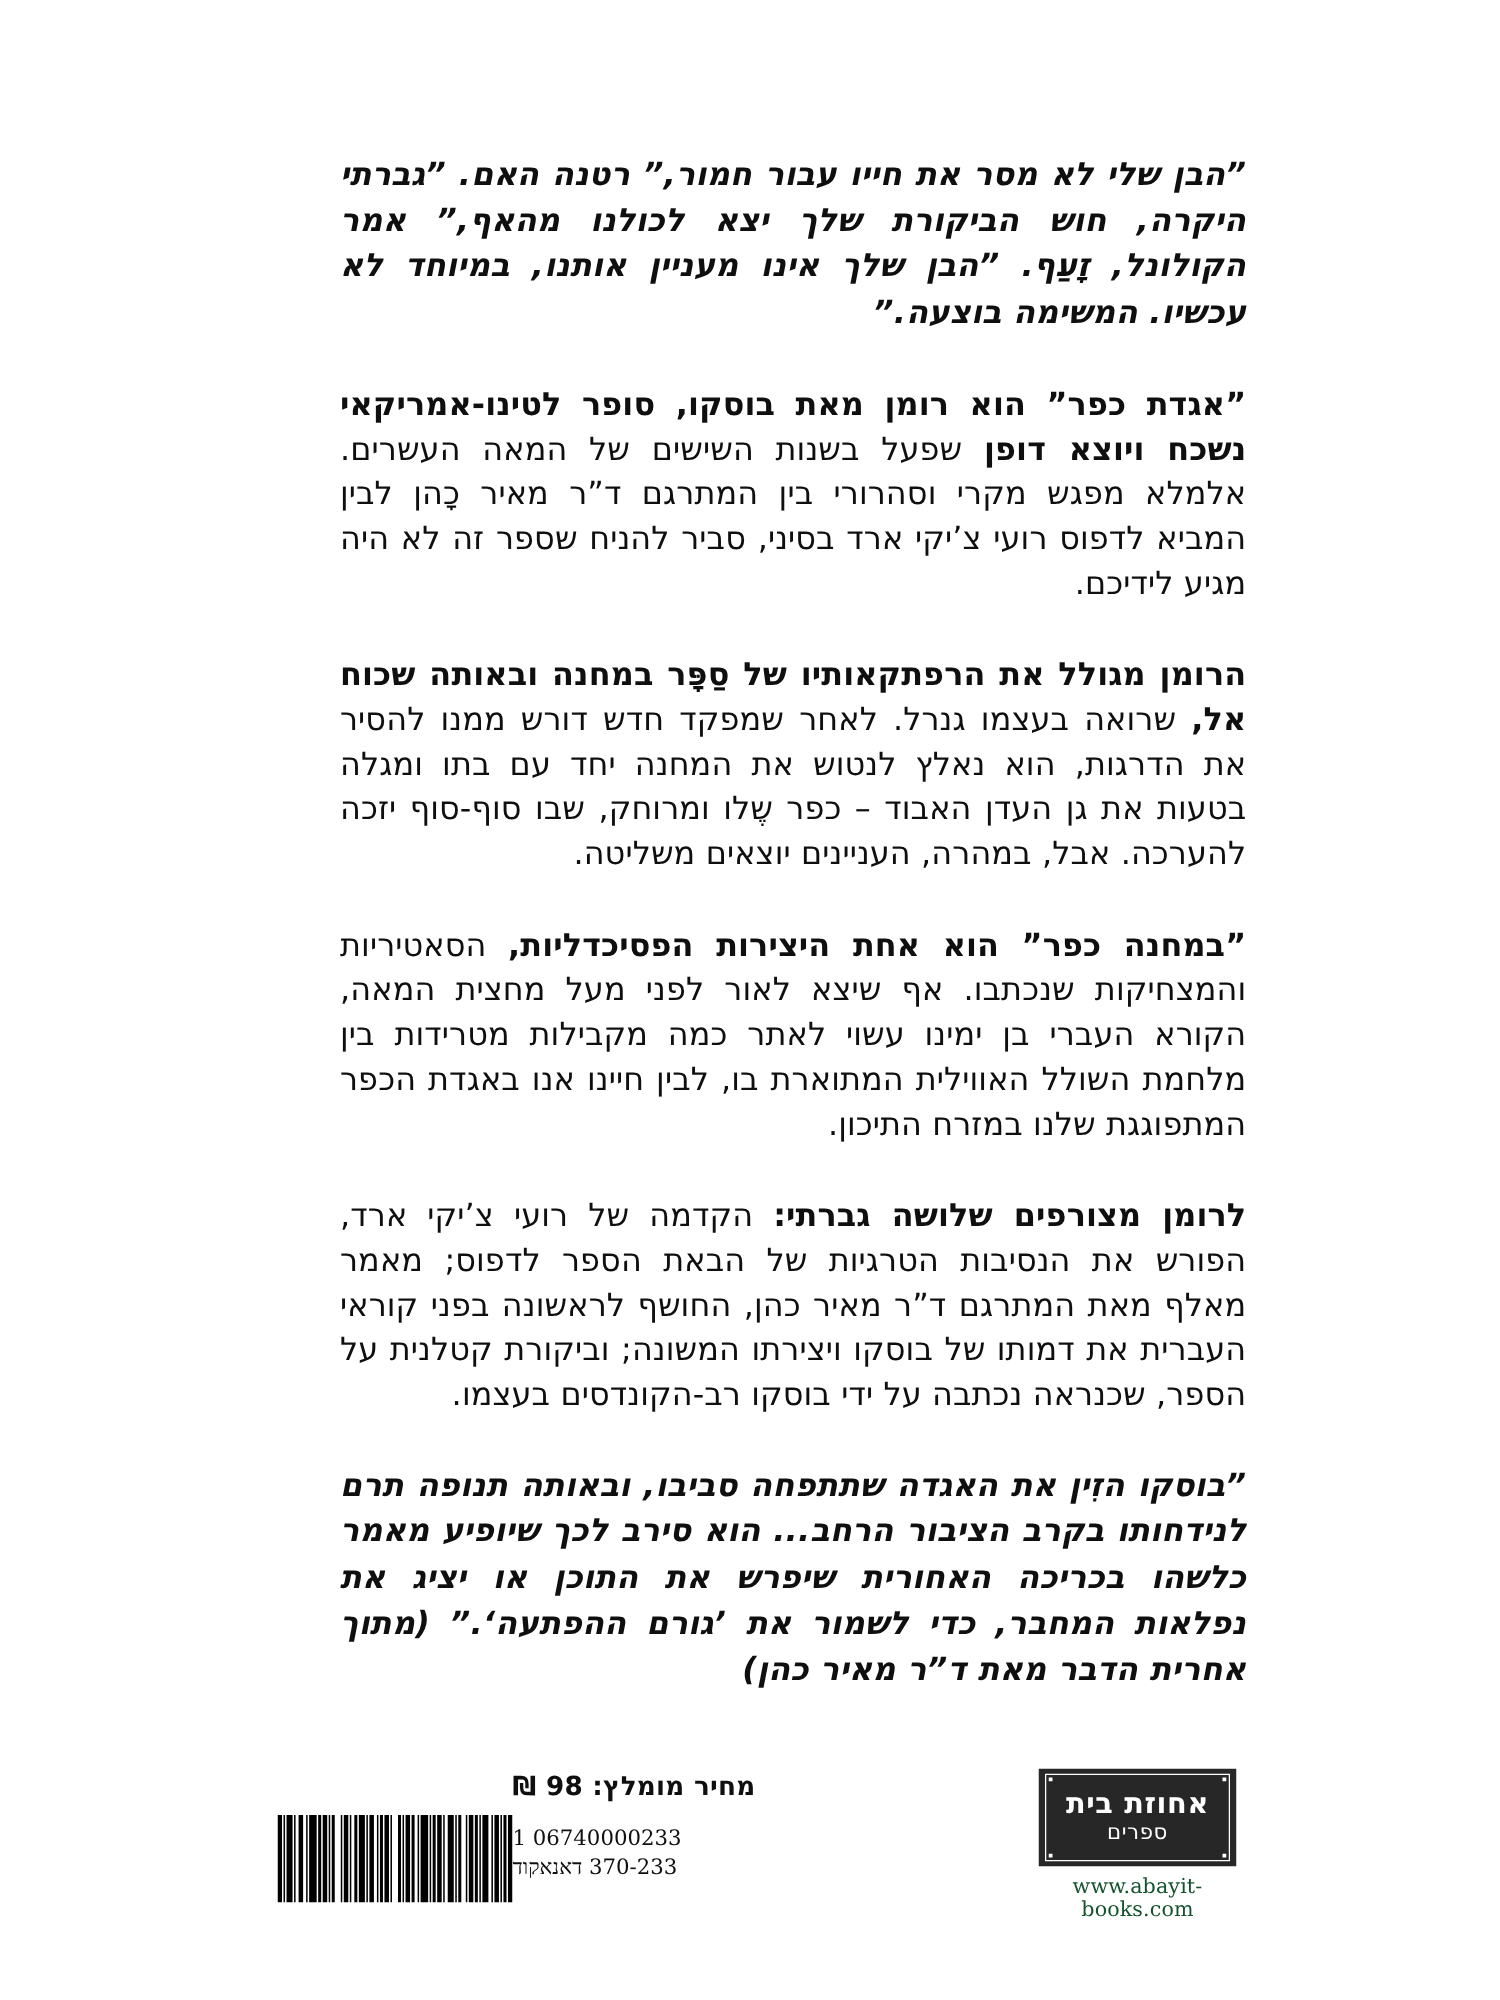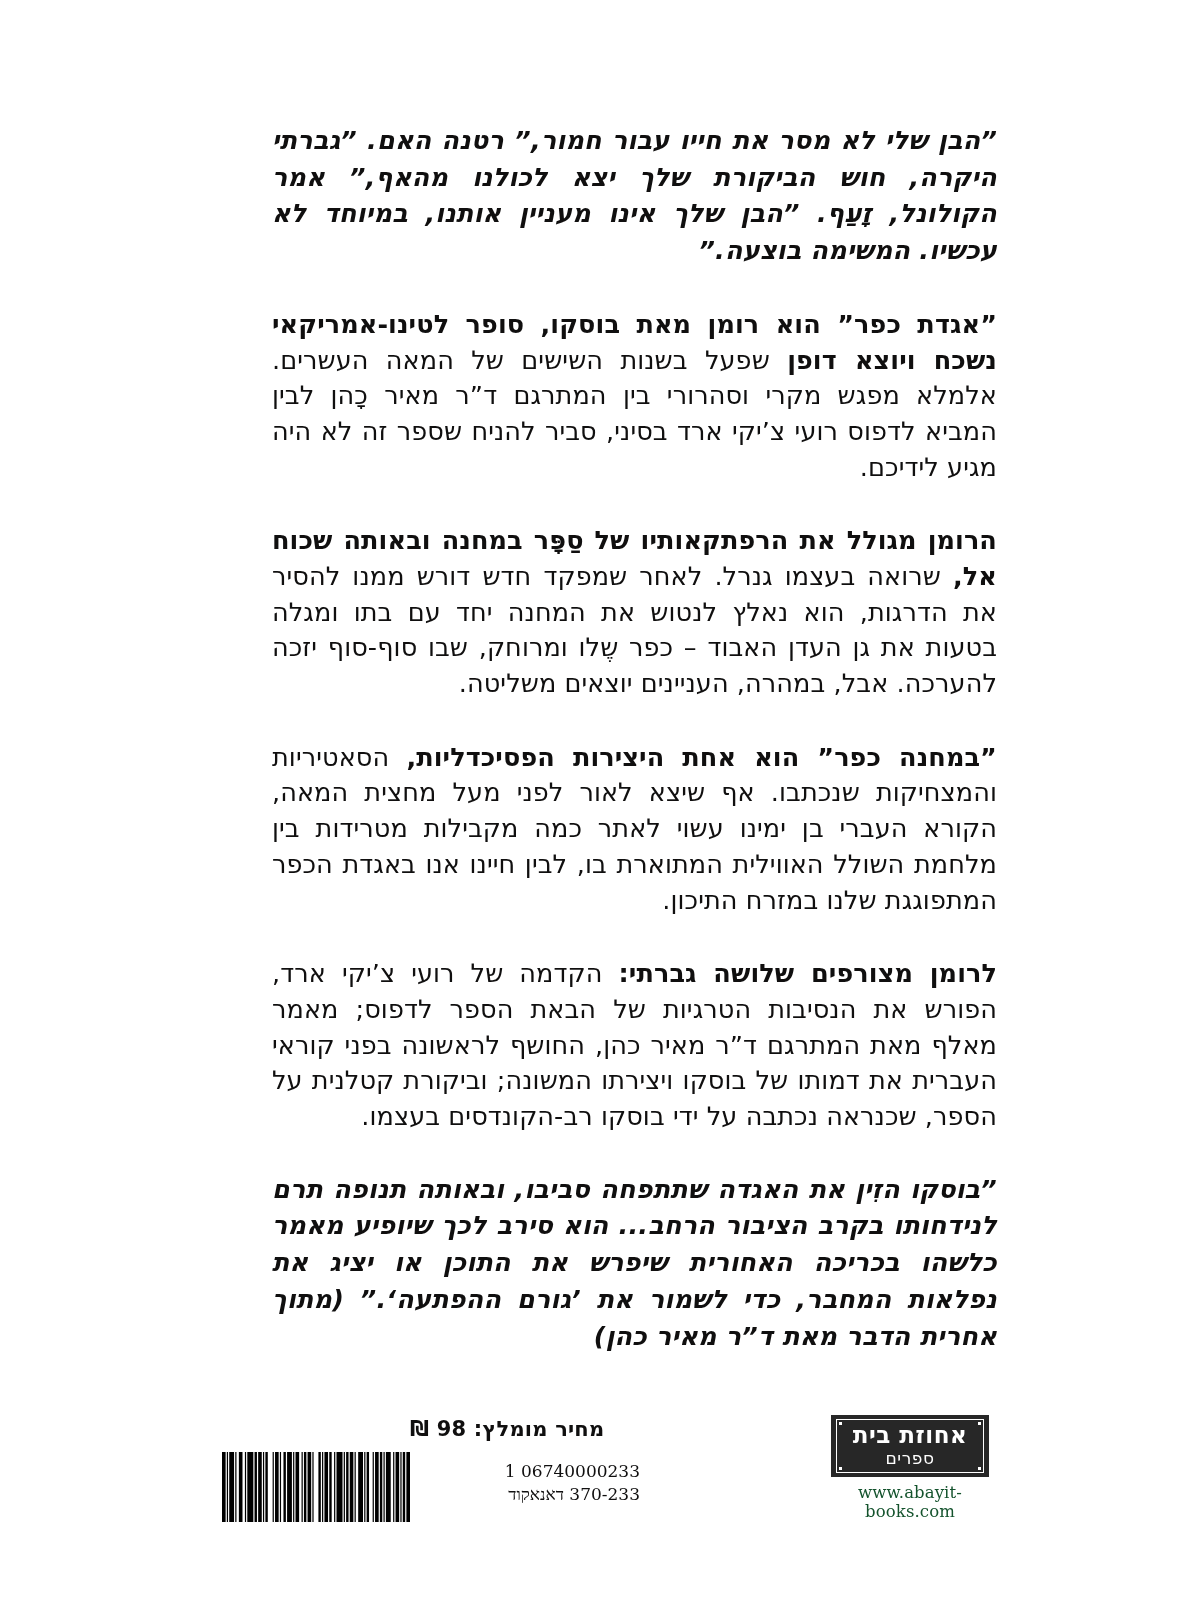--- a/index.html
+++ b/index.html
@@ -81,21 +81,21 @@
 
   .logo-block {
     position: absolute;
     right: 200px;
     top: 20px;
     width: 180px;
     text-align: center;
   }
   .logo-box {
     width: 158px;
-    height: 62px;
+    height: 78px;
     margin: 0 auto;
     background: #272727;
     position: relative;
     box-sizing: border-box;
     text-decoration: underline;
   }
   .logo-inner-border {
     position: absolute;
     left: 5px;
     right: 5px;
@@ -158,21 +158,21 @@
     font-size: 21px;
     font-weight: 700;
     letter-spacing: 0.2px;
     text-align: left;
   }
   .code-lines {
     margin-top: 19px;
     font-family: "DejaVu Serif", "Liberation Serif", serif;
     font-size: 17px;
     line-height: 1.33;
-    text-align: right;
+    text-align: left;
   }
   .code-line { white-space: nowrap; }
 
   .barcode {
     position: absolute;
     left: 222px;
     top: 57px;
     width: 188px;
     height: 70px;
     background: #ffffff;

